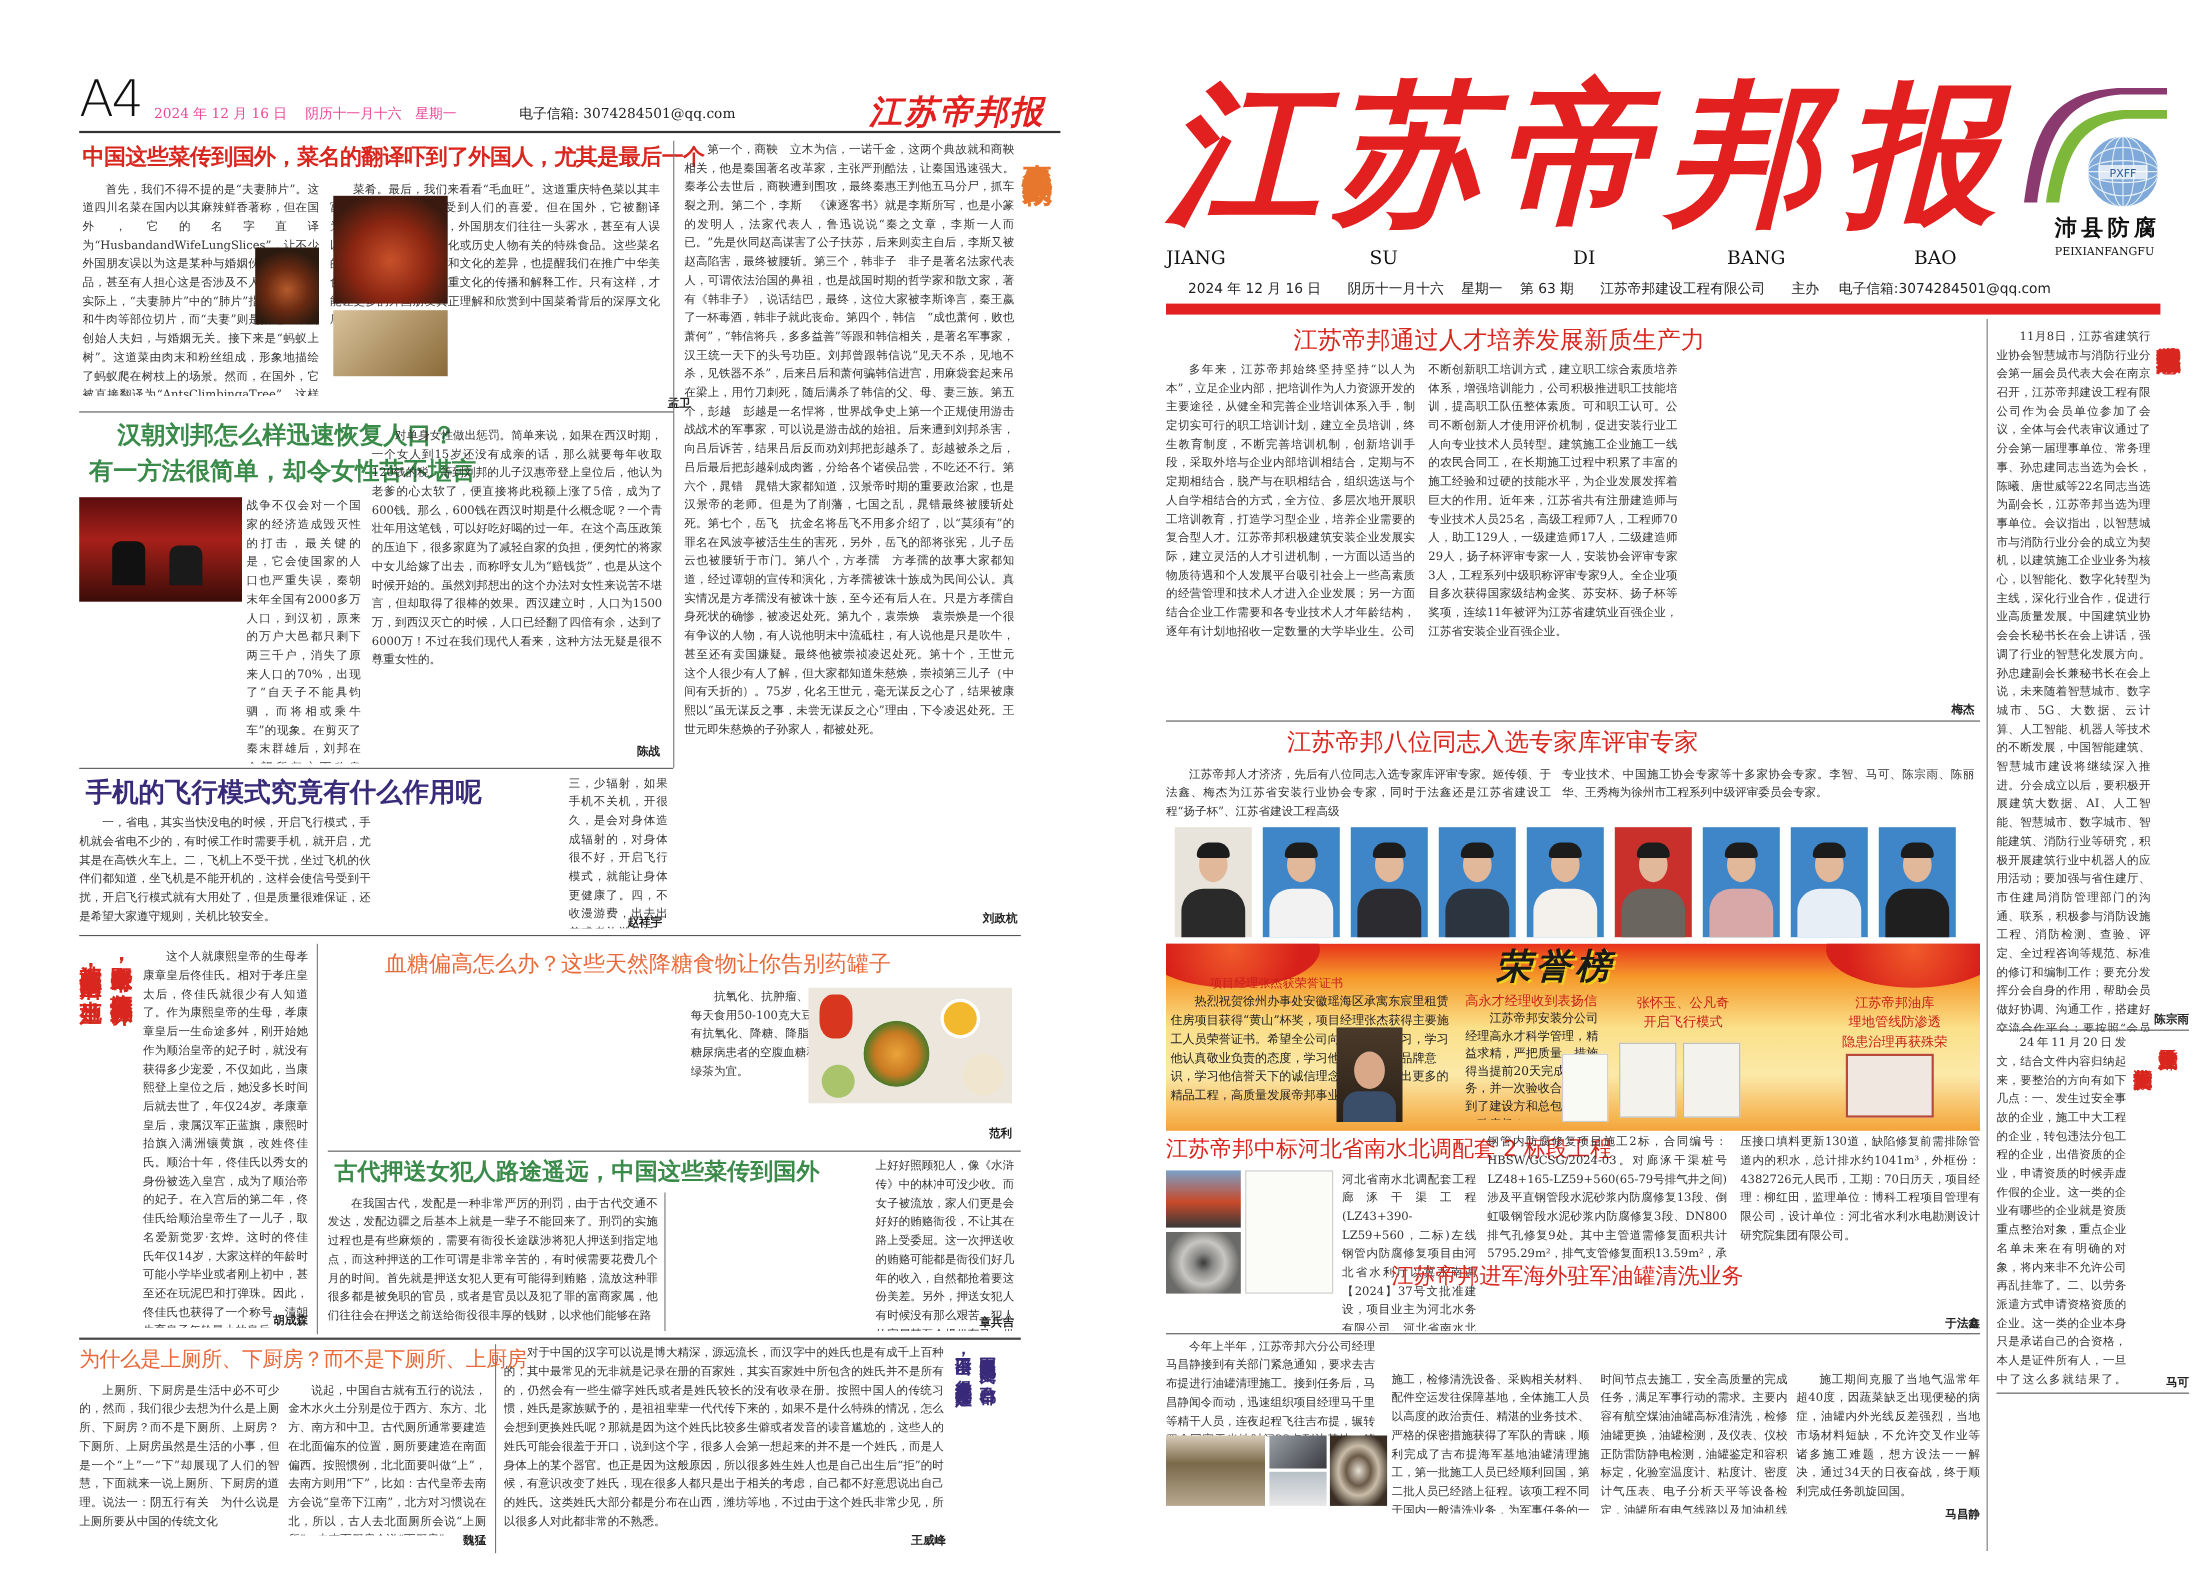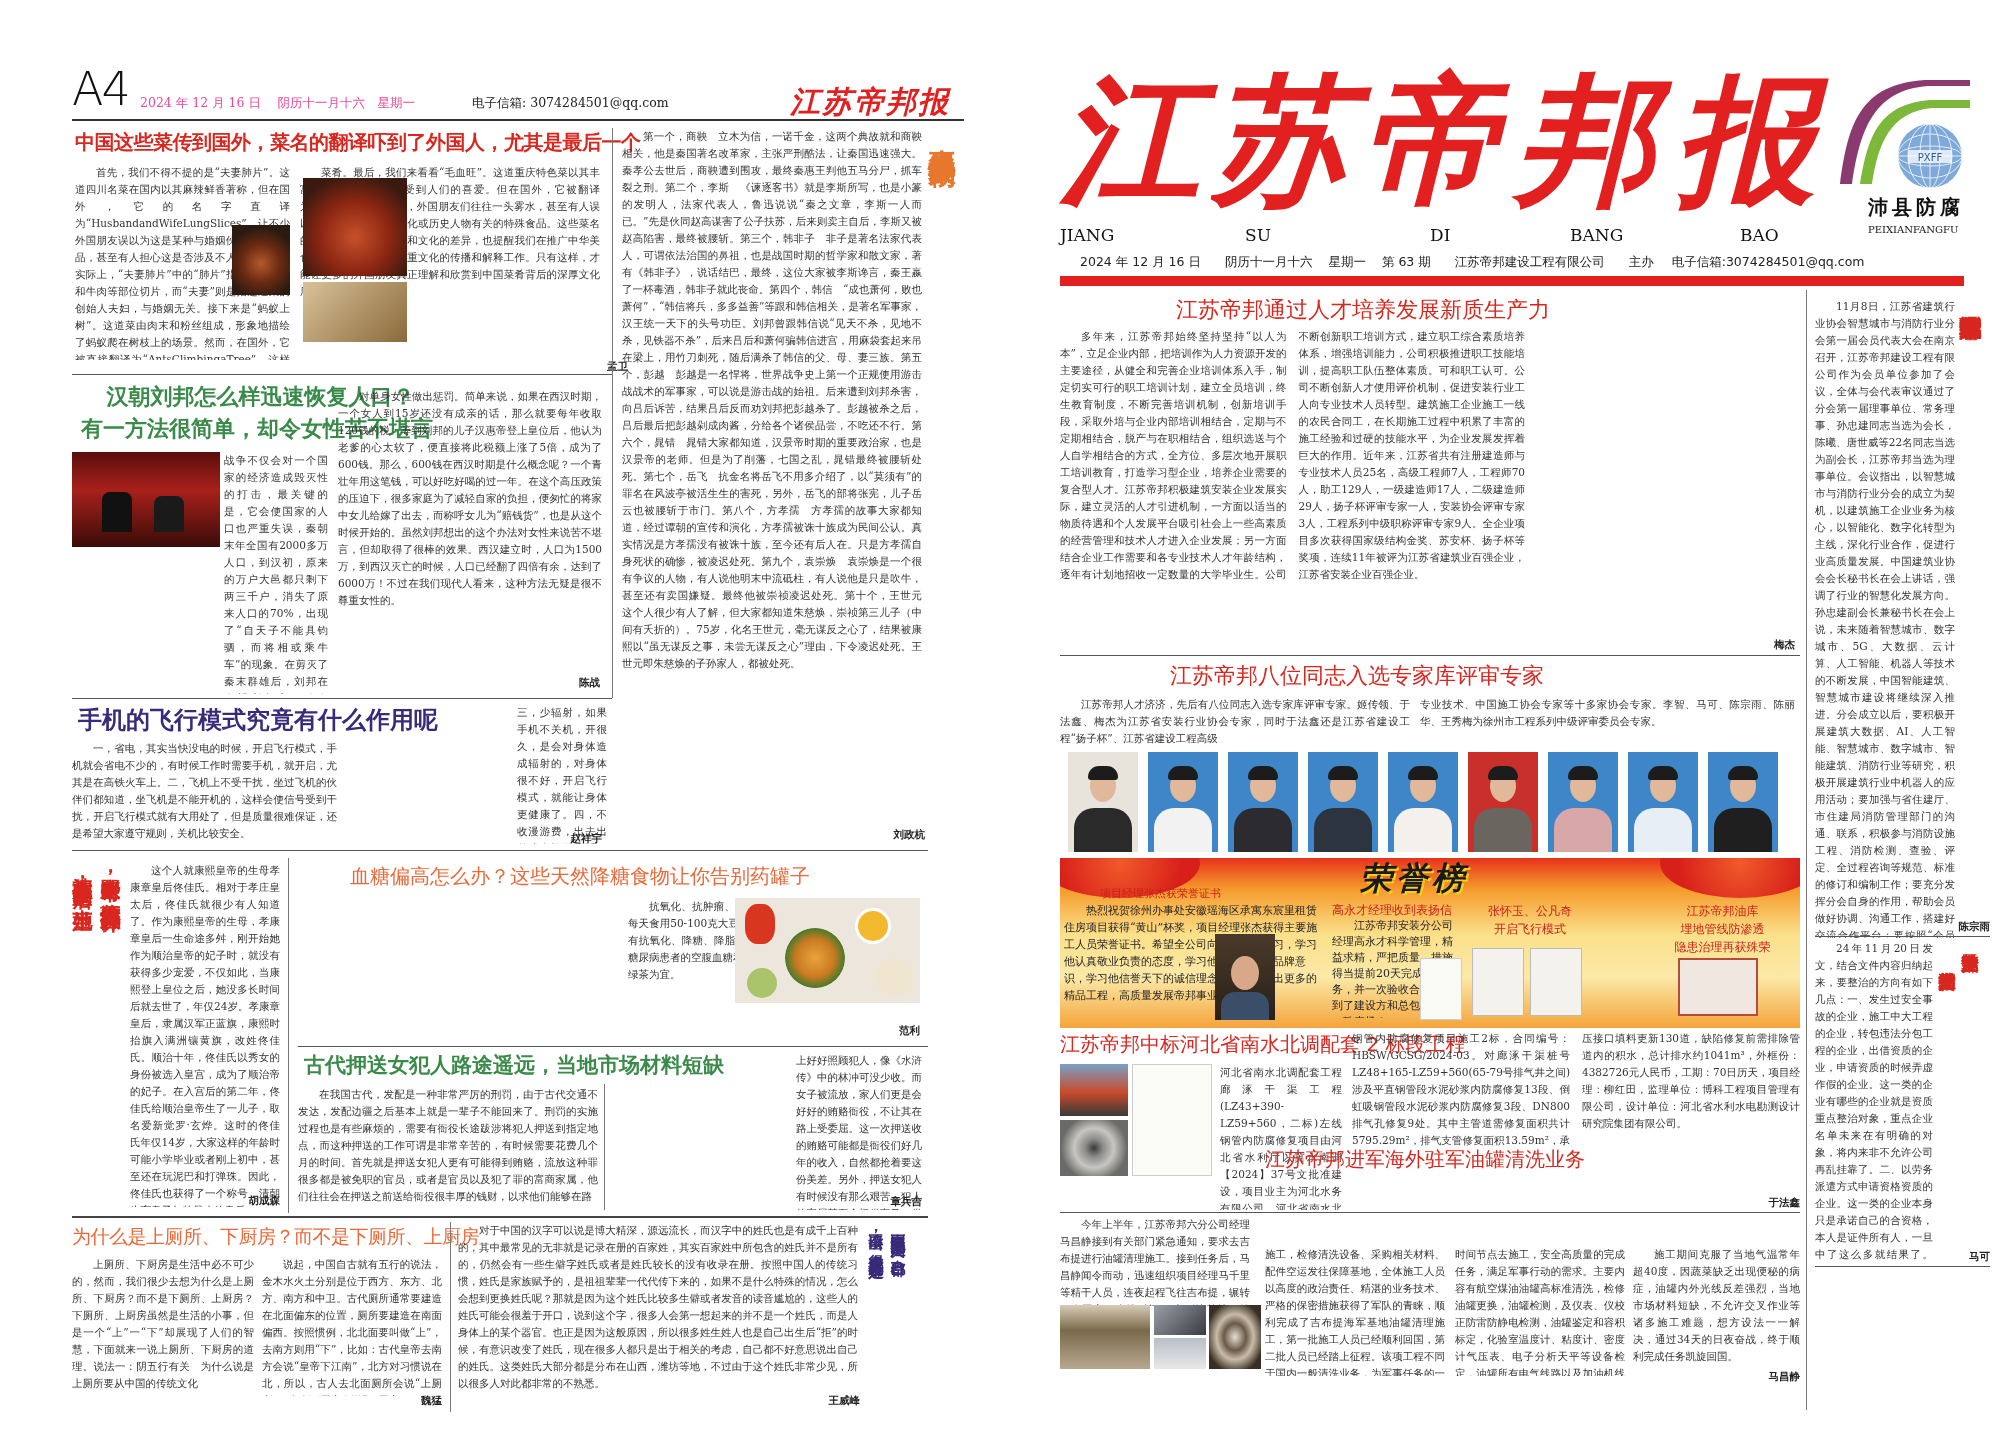--- a/index.html
+++ b/index.html
@@ -76,21 +76,21 @@
   <div class="photo" style="left:735px;top:898px;width:185px;height:105px;background:#ece6dc;">
     <div style="position:absolute;left:10px;top:6px;width:30px;height:40px;background:#d9361f;border-radius:40%;"></div>
     <div style="position:absolute;left:50px;top:30px;width:60px;height:60px;background:radial-gradient(circle,#e9a43a 0,#c97a22 45%,#4b7a2a 70%,#f0ede6 72%);border-radius:50%;"></div>
     <div style="position:absolute;left:120px;top:10px;width:36px;height:36px;background:#f2b92e;border-radius:50%;border:3px solid #fff;"></div>
     <div style="position:absolute;left:140px;top:60px;width:38px;height:38px;background:#f0e6d0;border-radius:50%;"></div>
     <div style="position:absolute;left:12px;top:70px;width:30px;height:30px;background:#a9c46a;border-radius:50%;"></div>
   </div>
   <div class="abs byline" style="left:850px;top:1024px;width:70px;">范利</div>
   <div class="rule" style="left:298px;top:1046px;width:630px;height:1px;"></div>
 
-  <div class="abs hd-black" style="left:304px;top:1050px;font-size:21px;line-height:30px;color:#3a8a4a;white-space:nowrap;">古代押送女犯人路途遥远，当地市场材料短缺</div>
+  <div class="abs hd-black" style="left:304px;top:1050px;font-size:21px;line-height:30px;color:#3a8a4a;white-space:nowrap;">古代押送女犯人路途遥远，中国这些菜传到国外</div>
   <div class="abs txt" style="left:298px;top:1086px;width:300px;height:124px;">在我国古代，发配是一种非常严厉的刑罚，由于古代交通不发达，发配边疆之后基本上就是一辈子不能回来了。刑罚的实施过程也是有些麻烦的，需要有衙役长途跋涉将犯人押送到指定地点，而这种押送的工作可谓是非常辛苦的，有时候需要花费几个月的时间。首先就是押送女犯人更有可能得到贿赂，流放这种罪很多都是被免职的官员，或者是官员以及犯了罪的富商家属，他们往往会在押送之前送给衙役很丰厚的钱财，以求他们能够在路</div>
   <div class="abs txt" style="left:610px;top:1052px;width:312px;height:158px;padding-left:186px;text-indent:0;">上好好照顾犯人，像《水浒传》中的林冲可没少收。而女子被流放，家人们更是会好好的贿赂衙役，不让其在路上受委屈。这一次押送收的贿赂可能都是衙役们好几年的收入，自然都抢着要这份美差。另外，押送女犯人有时候没有那么艰苦，犯人的家属甚至会提供车马，供衙役们使用。也就是说，衙役们就是来一次公费旅游，就可以拿到非常丰厚的报酬。平时当差还要受到各种约束，押送的路上，衙役就是老大，也让他们过了一把自由的瘾。</div>
   <div class="abs byline" style="left:850px;top:1195px;width:72px;">章兵吉</div>
   <div class="vline" style="left:604px;top:1084px;height:126px;"></div>
 
   <div class="rule" style="left:72px;top:1216px;width:856px;height:2px;background:#444;"></div>
 
   <div class="abs sans" style="left:72px;top:1222px;font-size:19px;line-height:28px;color:#e9693a;white-space:nowrap;letter-spacing:-0.5px;">为什么是上厕所、下厨房？而不是下厕所、上厨房</div>
   <div class="abs txt" style="left:72px;top:1256px;width:182px;height:148px;">上厕所、下厨房是生活中必不可少的，然而，我们很少去想为什么是上厕所、下厨房？而不是下厕所、上厨房？下厕所、上厨房虽然是生活的小事，但是一个“上”一“下”却展现了人们的智慧，下面就来一说上厕所、下厨房的道理。说法一：阴五行有关　为什么说是上厕所要从中国的传统文化</div>
   <div class="abs txt" style="left:262px;top:1256px;width:180px;height:140px;">说起，中国自古就有五行的说法，金木水火土分别是位于西方、东方、北方、南方和中卫。古代厕所通常要建造在北面偏东的位置，厕所要建造在南面偏西。按照惯例，北北面要叫做“上”，去南方则用“下”，比如：古代皇帝去南方会说“皇帝下江南”，北方对习惯说在北，所以，古人去北面厕所会说“上厕所”，去南面厨房会说“下厨房”。</div>

